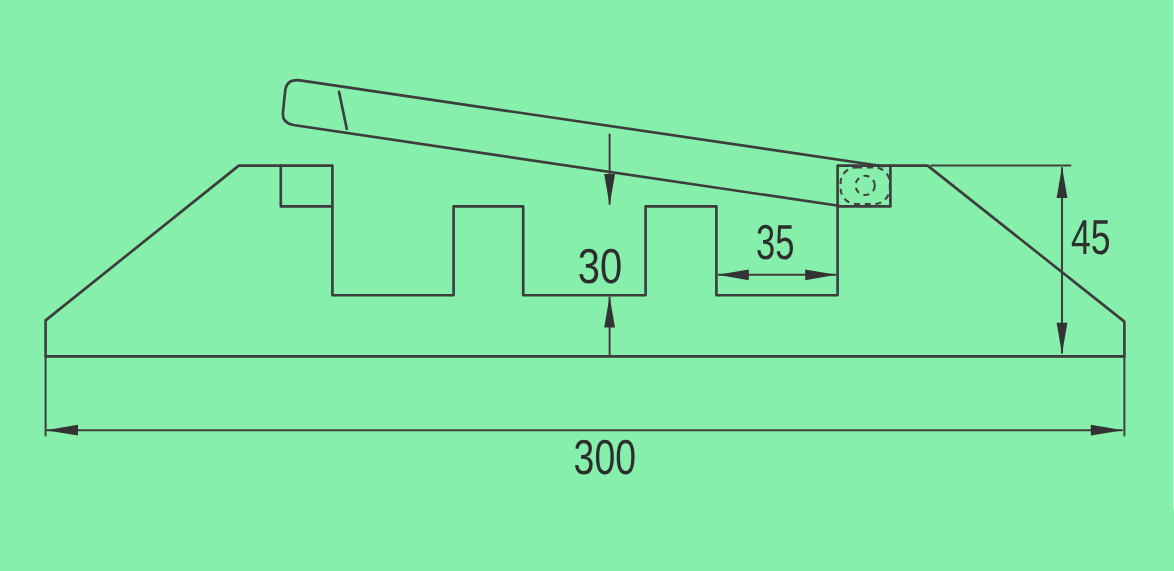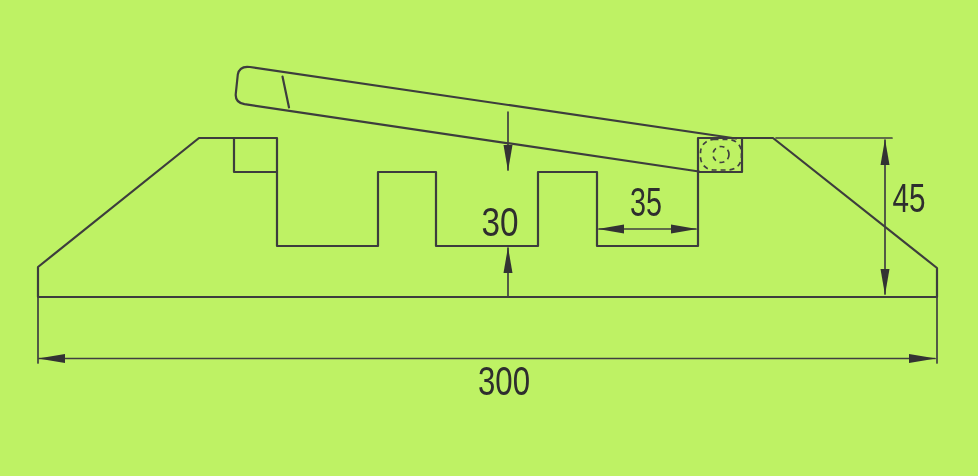--- a/index.html
+++ b/index.html
@@ -4,21 +4,21 @@
 <style>
   html, body {
     margin: 0;
     padding: 0;
     background: #ffffff;
   }
   .drawing-stage {
     position: relative;
     width: 978px;
     height: 476px;
-    background: #bef264;
+    background: #86efac;
     overflow: hidden;
     font-family: "Liberation Sans", "DejaVu Sans", sans-serif;
   }
   svg { display: block; }
 
   .outline {
     fill: none;
     stroke: #3d3d3d;
     stroke-width: 2.2;
     stroke-linejoin: round;

